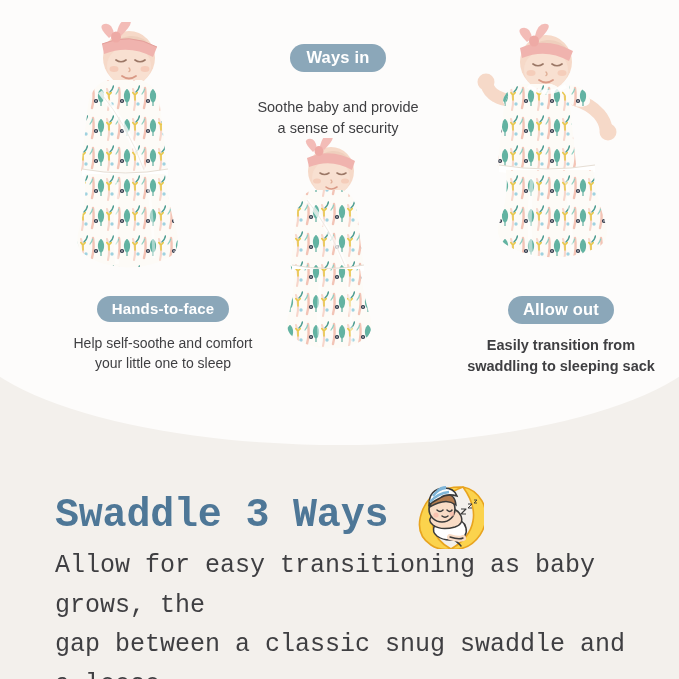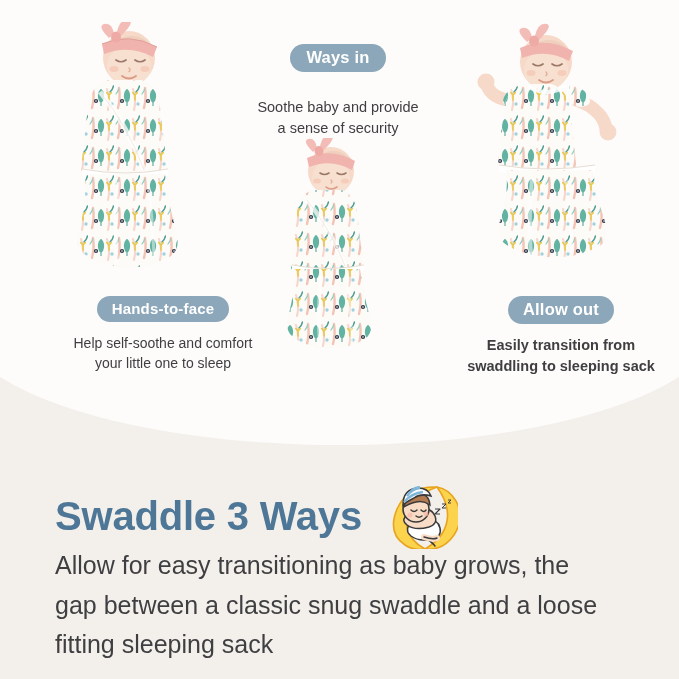--- a/index.html
+++ b/index.html
@@ -14,21 +14,21 @@
   
   #top-panel{
     position:absolute; left:-6%; top:-120px; width:112%; height:565px;
     background:#fdfcfb;
     border-bottom-left-radius:50% 22%;
     border-bottom-right-radius:50% 22%;
     z-index:0;
   }
 
   #top-content{ position:absolute; left:0; top:0; width:679px; height:445px; z-index:3; }
-  #bottom-content{ position:absolute; left:0; top:445px; width:679px; height:234px; z-index:3; }
+  #bottom-content{ position:absolute; left:0; top:445px; width:679px; height:234px; z-index:3;font-family:Liberation Mono, monospace; }
 
   
   .photo{ position:absolute; }
   .photo svg{ display:block; }
 
   
   .pill{
     display:inline-block;
     background:#8ba7b9;
     color:#ffffff;

